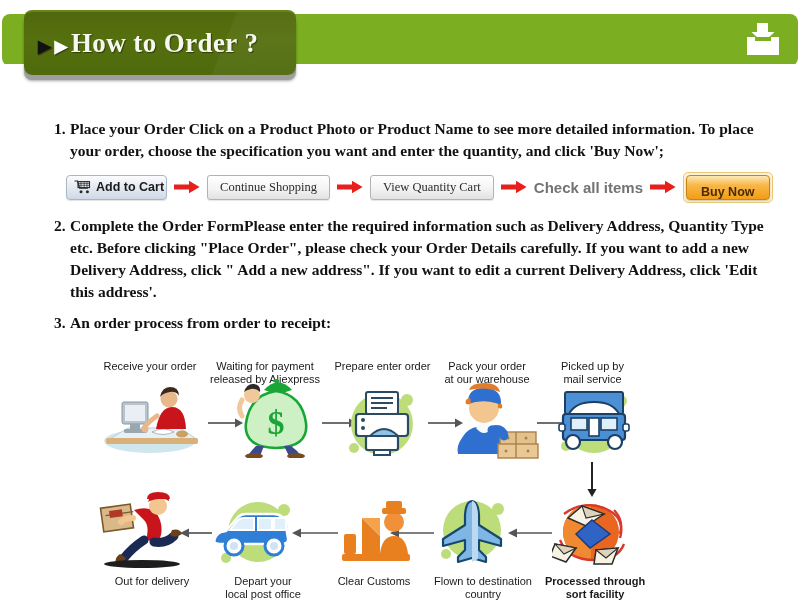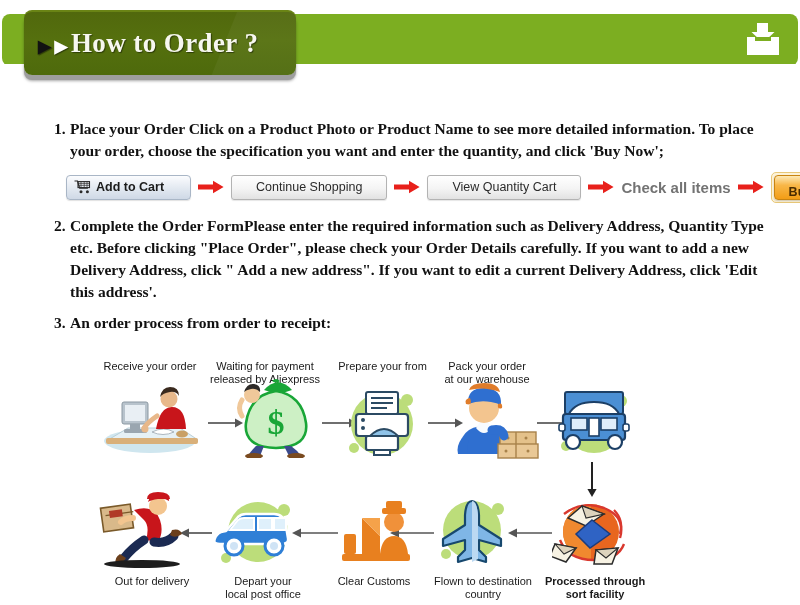--- a/index.html
+++ b/index.html
@@ -68,29 +68,30 @@
   .btnrow { position: absolute; left: 66px; top: 174px; height: 26px;
             display: flex; align-items: center; }
   .btn {
     font-family: "Liberation Sans", sans-serif;
     display: inline-flex; align-items: center; justify-content: center;
     height: 25px; white-space: nowrap;
   }
   .btn-cart {
     background: linear-gradient(180deg,#fbfcfe 0%, #e3e9f1 52%, #cfd9e6 100%);
     border: 1px solid #a9b6c6; border-radius: 4px;
-    padding: 0 26px 0 7px; font-size: 12.5px; font-weight: 700; color: #1b1b1b;
+    padding: 0 2px 0 7px; font-size: 12.5px; font-weight: 700; color: #1b1b1b;
     box-shadow: 0 1px 1px rgba(0,0,0,.12);
   }
   .cart-ico { width: 17px; height: 14px; margin-right: 5px; }
   .btn-grey {
     background: linear-gradient(180deg,#ffffff 0%, #f4f4f4 55%, #e2e2e2 100%);
     border: 1px solid #b3b3b3; border-radius: 3px;
-    padding: 0 24px; font-size: 12.5px; color: #2b2b2b;
+    padding: 0 12px; font-size: 12.5px; color: #2b2b2b;
     box-shadow: 0 1px 1px rgba(0,0,0,.10);
+    font-family: Liberation Serif, serif;
   }
   .btn-buy {
     background: linear-gradient(180deg,#fde9b6 0%, #f8b748 40%, #f29d15 100%);
     border: 1px solid #c98412; border-radius: 4px;
     padding: 0 14px; font-size: 12.5px; font-weight: 700; color: #4a2c00;
     box-shadow: 0 1px 2px rgba(0,0,0,.2);
     align-items: flex-end;
   }
   .buy-frame { border: 1px solid #e8c878; background:#fdf3d8; padding: 2px; border-radius:5px; display:inline-flex;}
   .check-txt {
@@ -190,23 +191,25 @@
   <div class="step" id="step3">
     <span class="num">3.</span>
     <span class="body">An order process from order to receipt:</span>
   </div>
 
   <div class="flow">
 
     <div class="nlabel" style="left:95px; top:4px; width:110px;">Receive your order</div>
     <div class="nlabel" style="left:205px; top:4px; width:120px;">Waiting for payment
 released by Aliexpress</div>
-    <div class="nlabel" style="left:325px; top:4px; width:115px;">Prepare your from</div>
+    <div class="nlabel" style="left:325px; top:4px; width:115px;">Prepare enter order</div>
     <div class="nlabel" style="left:432px; top:4px; width:110px;">Pack your order
 at our warehouse</div>
+    <div class="nlabel" style="left:545px; top:4px; width:95px;">Picked up by
+mail service</div>
 
     <svg class="node" style="left:100px; top:30px;" width="105" height="68" viewBox="0 0 105 68">
       <ellipse cx="50" cy="55" rx="46" ry="12" fill="#cfe6ef"></ellipse>
       <path d="M8 54 L28 42 h52 l18 12 z" fill="#e6f1f6" stroke="#b9cfd8" stroke-width="1"></path>
       <rect x="6" y="52" width="92" height="6" rx="2" fill="#d9b07a"></rect>
       <rect x="22" y="16" width="26" height="22" rx="2" fill="#b8c3cc" stroke="#8c99a3"></rect>
       <rect x="25" y="19" width="20" height="16" fill="#e9eff4"></rect>
       <rect x="30" y="38" width="10" height="5" fill="#9aa6b0"></rect>
       <rect x="24" y="43" width="23" height="4" rx="1.5" fill="#9aa6b0"></rect>
       <path d="M52 46 q12 -6 22 0 q-11 5 -22 0 z" fill="#ffffff" stroke="#9aa6b0" stroke-width=".8"></path>

